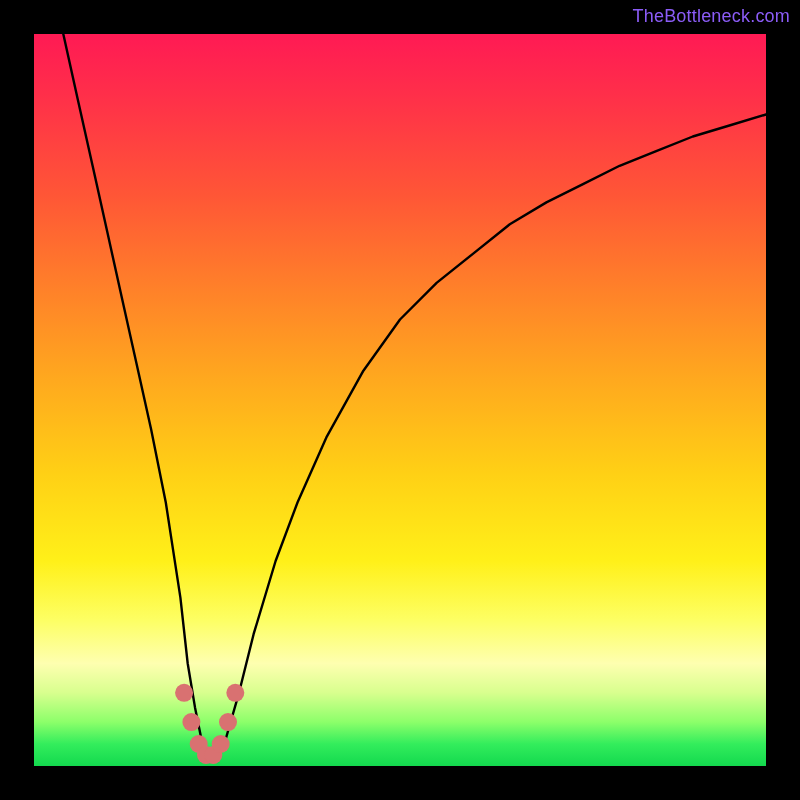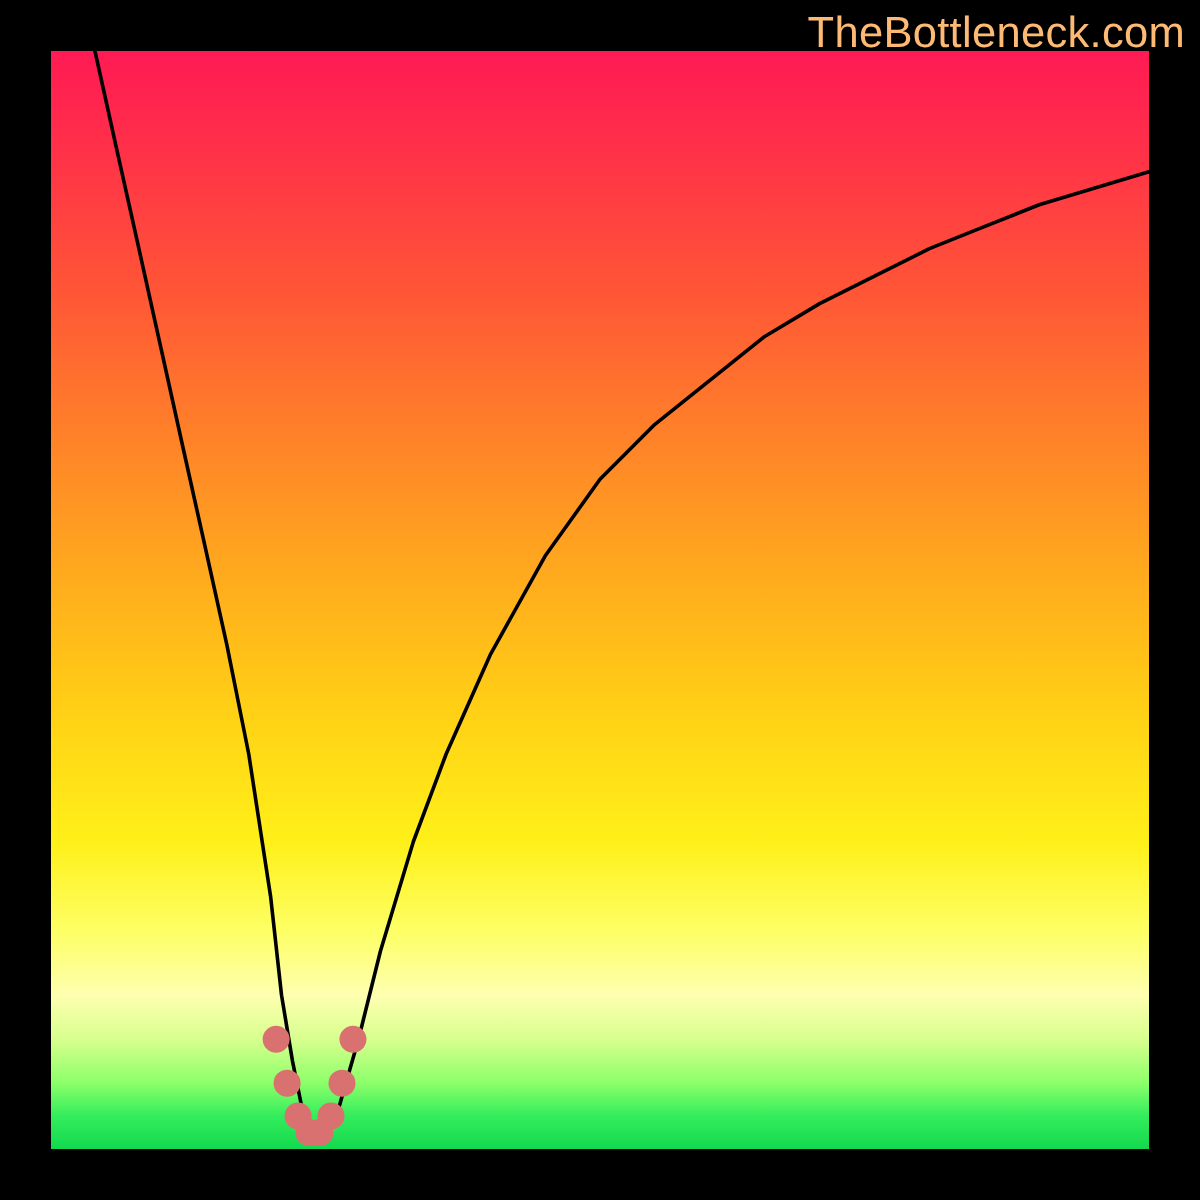--- a/index.html
+++ b/index.html
@@ -39,22 +39,22 @@
       #d8ff8e 90%,
       #8cff6a 94%,
       #33ed5c 97%,
       #13d94e 100%
     );
   }
   .watermark {
     position: absolute;
     top: 6px;
     right: 10px;
-    color: #fdba74;
-    font-size: 29px;
+    color: #8b5cf6;
+    font-size: 18px;
     font-weight: 500;
     letter-spacing: 0.2px;
     user-select: none;
   }
   svg.curve {
     position: absolute;
     left: 0;
     top: 0;
     width: 732px;
     height: 732px;

